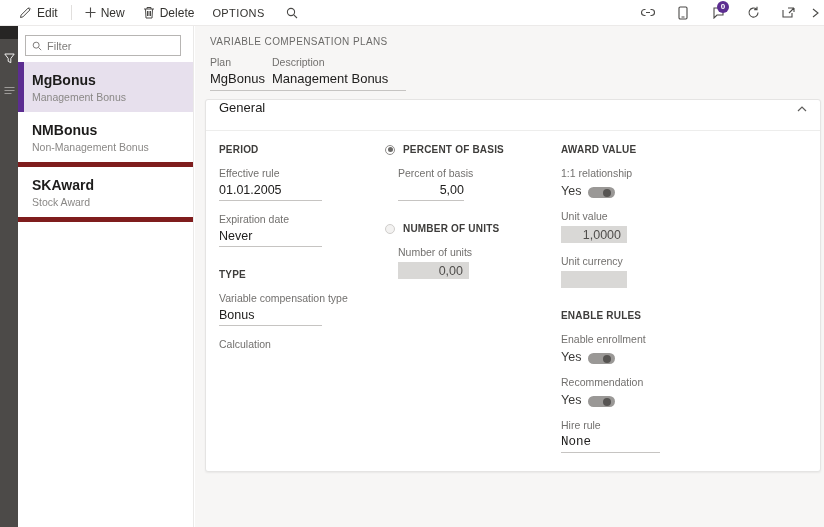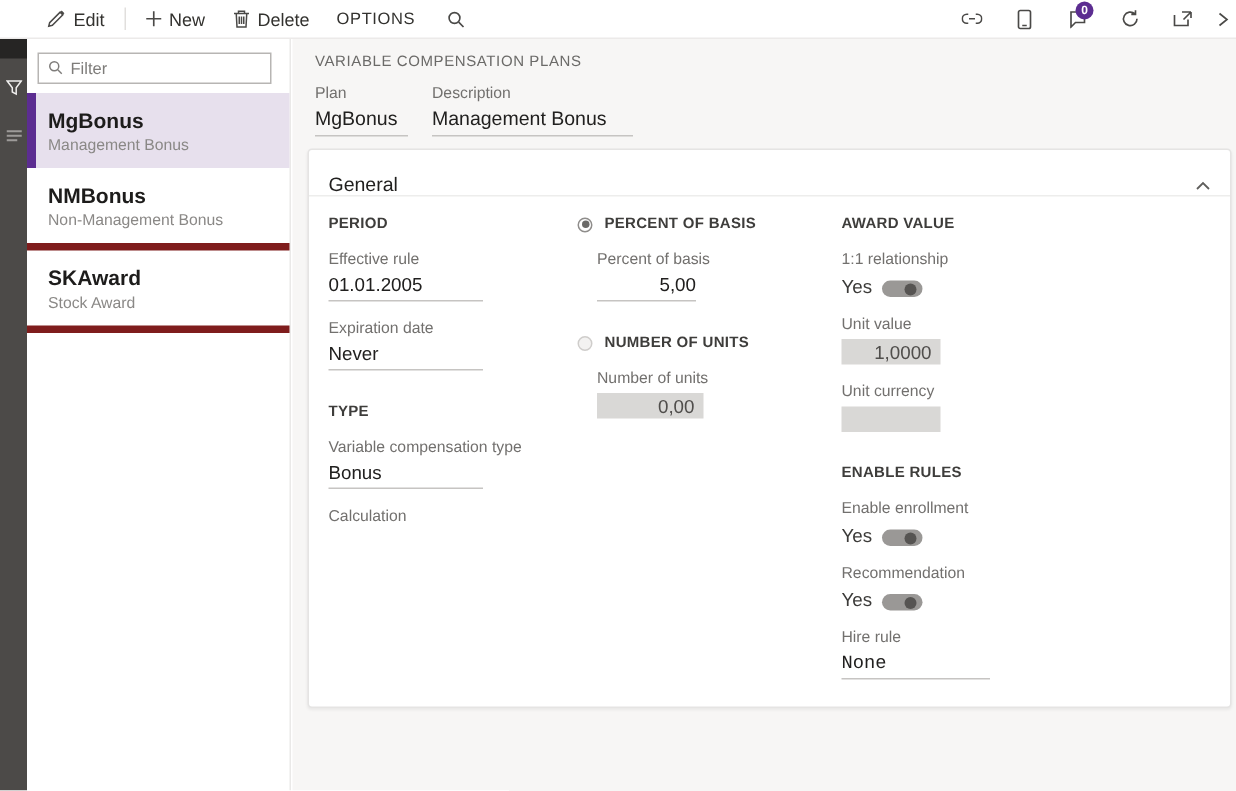--- a/index.html
+++ b/index.html
@@ -1,21 +1,21 @@
 <!DOCTYPE html>
 <html><head>
 <meta charset="utf-8">
 <style>
   * { margin:0; padding:0; box-sizing:border-box; }
   html,body { width:824px; height:527px; overflow:hidden; }
   body { font-family:"Liberation Sans","DejaVu Sans",sans-serif; background:#fff; position:relative; color:#32312f; }
 
   
   .toolbar { position:absolute; top:0; left:0; right:0; height:26px; background:#fff;
-             border-bottom:1px solid #eceae9; display:flex; align-items:center; padding-left:22px; }
+             border-bottom:1px solid #eceae9; display:flex; align-items:center; padding-left:10px; }
   .tb-btn { display:flex; align-items:center; gap:5px; font-size:12px; color:#33322f;
             padding:0 9px; height:26px; cursor:pointer; white-space:nowrap; }
   .tb-btn svg { display:block; }
   .tb-sep { width:1px; height:15px; background:#e1dfdd; margin:0 4px; }
   .tb-options { font-size:11px; letter-spacing:.4px; }
   .tb-search { padding:0 12px; }
   .tb-right { margin-left:auto; display:flex; align-items:center; gap:9px; padding-right:0; }
   .tb-ico { width:26px; height:26px; display:flex; align-items:center; justify-content:center; cursor:pointer; position:relative; }
   .badge { position:absolute; top:1px; right:2px; width:12px; height:12px; border-radius:50%;
            background:#5c2d91; color:#fff; font-size:8px; font-weight:bold;
@@ -37,29 +37,29 @@
   .filterbox input::placeholder { color:#7e7c7a; }
   .li-item { padding:10px 8px 9px 14px; border-bottom:5px solid #7f1d1d; cursor:pointer; position:relative; }
   .li-item.selected { background:#e7e0ed; border-left:6px solid #5c2d91; padding-left:8px; border-bottom:none; }
   .li-title { font-size:14px; font-weight:bold; color:#1d1c1b; }
   .li-sub { font-size:10.5px; color:#8a8886; margin-top:3px; }
 
   
   .main { position:absolute; top:26px; left:195px; right:0; bottom:0; background:#f7f6f5; }
   .page-head { padding:10px 0 0 15px; }
   .page-caption { font-size:10px; letter-spacing:.4px; color:#6b6a68; }
-  .head-fields { display:flex; gap:16px; margin-top:9px; }
+  .head-fields { display:flex; margin-top:9px; }
   .hfield .flabel { font-size:10.5px; color:#72706e; }
   .hfield .fval { font-size:13px; color:#21201f; margin-top:3px; padding-bottom:4px; border-bottom:1px solid #c6c4c2; }
   .hf-plan .fval { width:62px; }
   .hf-desc .fval { width:134px; }
 
   .card { background:#fff; border:1px solid #e5e4e3; border-radius:3px; box-shadow:0 1px 2px rgba(0,0,0,.06);
           margin:0 3px 0 10px; }
-  .card-head { height:30px; display:flex; align-items:flex-end; justify-content:space-between;
+  .card-head { height:30px; display:flex; align-items:flex-start; justify-content:space-between;
                padding:0 13px; font-size:13px; color:#21201f; cursor:pointer; }
   .card.general { margin-top:8px; }
   .card.general .card-head { border-bottom:1px solid #ededec; height:31px; }
 
   .card-body { display:grid; grid-template-columns:166px 176px auto; padding:9px 14px 18px 13px; }
 
   .grp-cap { font-size:10px; font-weight:bold; color:#3e3d3b; letter-spacing:.2px; margin:10px 0 2px 0; }
   .grp-cap.first { margin-top:4px; }
   .radio-row { display:flex; align-items:center; gap:8px; margin:10px 0 2px 0; }
   .radio-row.first { margin-top:4px; }

